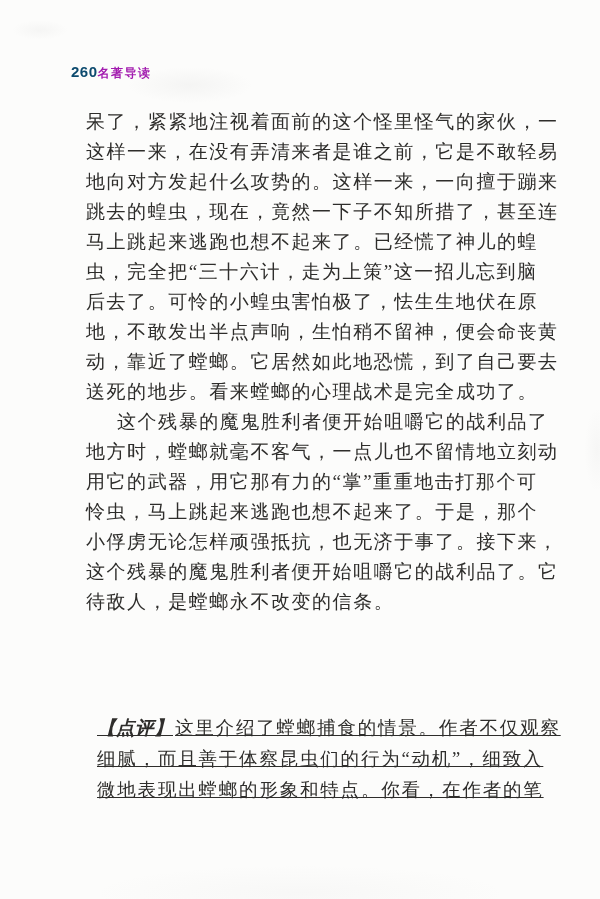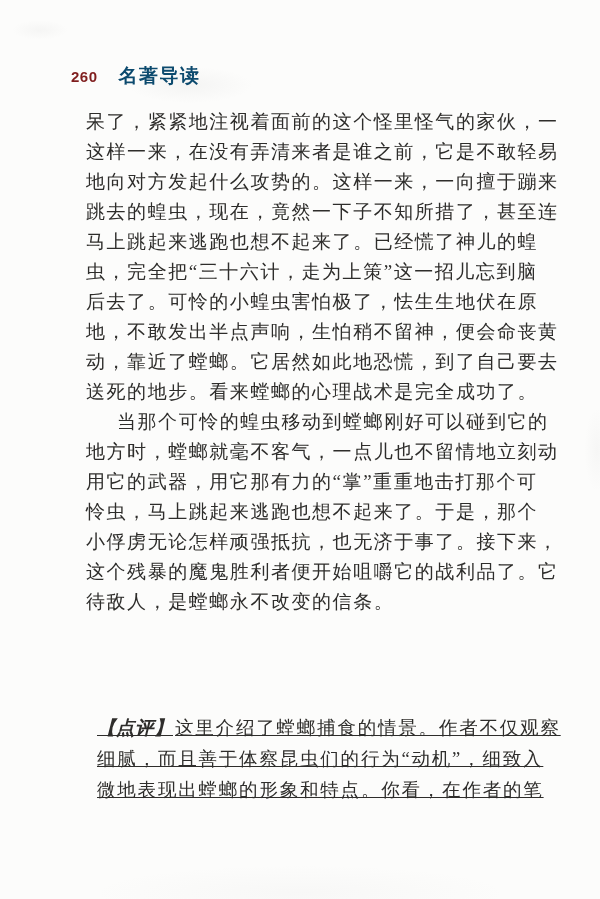--- a/index.html
+++ b/index.html
@@ -32,28 +32,27 @@
     position: absolute;
     top: 63px;
     left: 71px;
     white-space: nowrap;
     font-family: "Liberation Sans", "DejaVu Sans", sans-serif;
   }
   .pagenum {
     font-size: 15px;
     font-weight: 600;
     letter-spacing: 0.5px;
-    color: #7f1d1d;
+    color: #0c4a6e;
   }
   .section {
-    font-size: 19px;
+    font-size: 12px;
     font-weight: 700;
     letter-spacing: 1.5px;
-    margin-left: 21px;
-    color: #0c4a6e;
+    color: #a21caf;
   }
   .text-block {
     position: absolute;
     top: 107px;
     left: 86px;
     width: 478px;
   }
   .tline {
     height: 30px;
     line-height: 30px;
@@ -102,21 +101,21 @@
       <div class="tline">跳去的蝗虫，现在，竟然一下子不知所措了，甚至连</div>
       <div class="tline">马上跳起来逃跑也想不起来了。已经慌了神儿的蝗</div>
       <div class="tline">虫，完全把“三十六计，走为上策”这一招儿忘到脑</div>
       <div class="tline">后去了。可怜的小蝗虫害怕极了，怯生生地伏在原</div>
       <div class="tline">地，不敢发出半点声响，生怕稍不留神，便会命丧黄</div>
       <div class="tline">动，靠近了螳螂。它居然如此地恐慌，到了自己要去</div>
       <div class="tline">送死的地步。看来螳螂的心理战术是完全成功了。</div>
     </div>
 
     <div class="para">
-      <div class="tline indent">当那个可怜的蝗虫移动到螳螂刚好可以碰到它的</div>
+      <div class="tline indent">这个残暴的魔鬼胜利者便开始咀嚼它的战利品了</div>
       <div class="tline">地方时，螳螂就毫不客气，一点儿也不留情地立刻动</div>
       <div class="tline">用它的武器，用它那有力的“掌”重重地击打那个可</div>
       <div class="tline">怜虫，马上跳起来逃跑也想不起来了。于是，那个</div>
       <div class="tline">小俘虏无论怎样顽强抵抗，也无济于事了。接下来，</div>
       <div class="tline">这个残暴的魔鬼胜利者便开始咀嚼它的战利品了。它</div>
       <div class="tline">待敌人，是螳螂永不改变的信条。</div>
     </div>
 
   </div>
 

